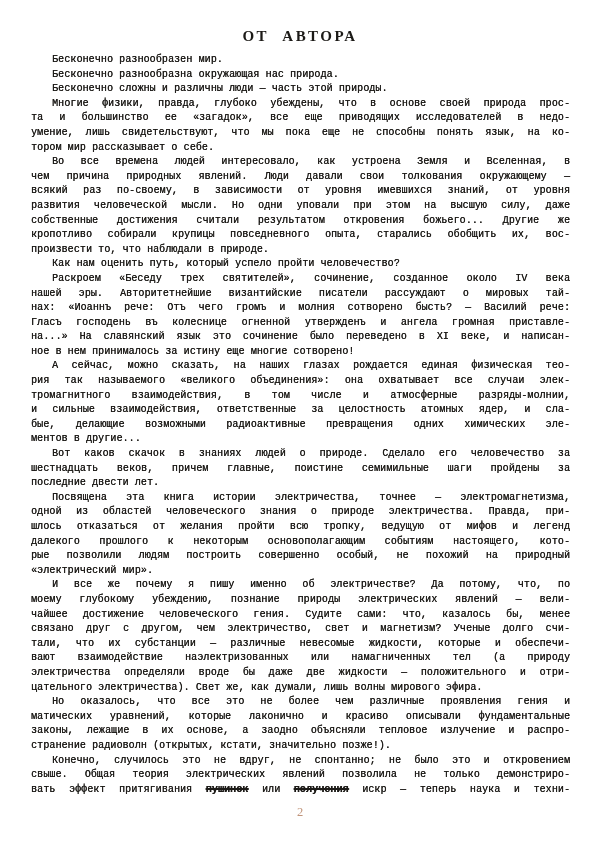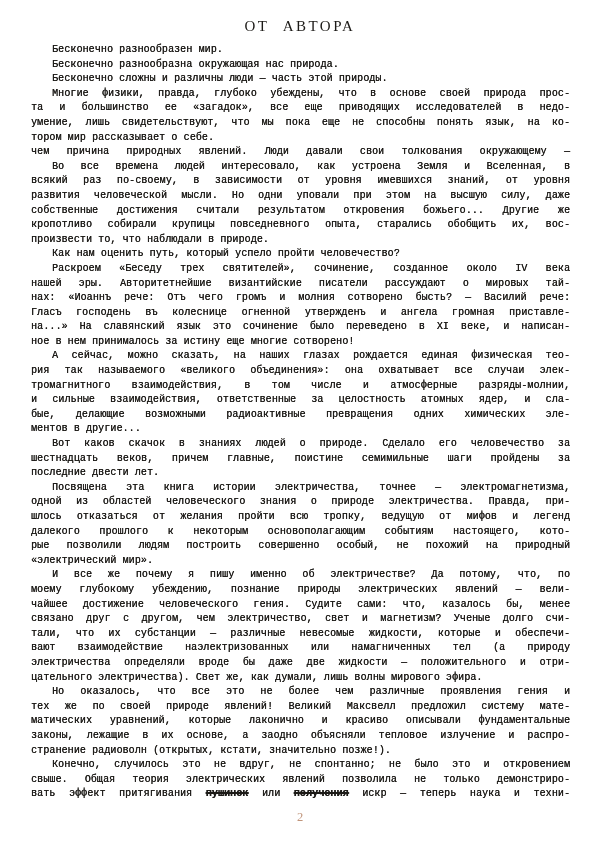--- a/index.html
+++ b/index.html
@@ -6,24 +6,24 @@
   .page {
     position: relative;
     width: 600px;
     height: 859px;
     background: #ffffff;
     font-family: "Liberation Serif", "DejaVu Serif", serif;
     overflow: hidden;
   }
   .title {
     margin: 0;
-    padding-top: 17px;
+    padding-top: 27px;
     text-align: center;
     font-size: 15px;
-    font-weight: normal;
+    font-weight: bold;
     letter-spacing: 2.5px;
     word-spacing: 7px;
     line-height: 18px;
   }
   .text-block {
     margin: 8px 30px 0 31px;
     width: 539px;
   }
   .para { margin: 0; padding: 0; }
   .line {
@@ -67,22 +67,22 @@
       <div class="para">
         <div class="line first last">Бесконечно сложны и различны люди — часть этой природы.</div>
       </div>
       <div class="para">
         <div class="line first">Многие физики, правда, глубоко убеждены, что в основе своей природа прос-</div>
         <div class="line">та и большинство ее «загадок», все еще приводящих исследователей в недо-</div>
         <div class="line">умение, лишь свидетельствуют, что мы пока еще не способны понять язык, на ко-</div>
         <div class="line last">тором мир рассказывает о себе.</div>
       </div>
       <div class="para">
+        <div class="line first">Во все времена людей интересовало, как устроена Земля и Вселенная, в</div>
         <div class="line">чем причина природных явлений. Люди давали свои толкования окружающему —</div>
-        <div class="line first">Во все времена людей интересовало, как устроена Земля и Вселенная, в</div>
         <div class="line">всякий раз по-своему, в зависимости от уровня имевшихся знаний, от уровня</div>
         <div class="line">развития человеческой мысли. Но одни уповали при этом на высшую силу, даже</div>
         <div class="line">собственные достижения считали результатом откровения божьего... Другие же</div>
         <div class="line">кропотливо собирали крупицы повседневного опыта, старались обобщить их, вос-</div>
         <div class="line last">произвести то, что наблюдали в природе.</div>
       </div>
       <div class="para">
         <div class="line first last">Как нам оценить путь, который успело пройти человечество?</div>
       </div>
       <div class="para">
@@ -119,21 +119,20 @@
         <div class="line">моему глубокому убеждению, познание природы электрических явлений — вели-</div>
         <div class="line">чайшее достижение человеческого гения. Судите сами: что, казалось бы, менее</div>
         <div class="line">связано друг с другом, чем электричество, свет и магнетизм? Ученые долго счи-</div>
         <div class="line">тали, что их субстанции — различные невесомые жидкости, которые и обеспечи-</div>
         <div class="line">вают взаимодействие наэлектризованных или намагниченных тел (а природу</div>
         <div class="line">электричества определяли вроде бы даже две жидкости — положительного и отри-</div>
         <div class="line last">цательного электричества). Свет же, как думали, лишь волны мирового эфира.</div>
       </div>
       <div class="para">
         <div class="line first">Но оказалось, что все это не более чем различные проявления гения и</div>
-        <div class="line">тех же по своей природе явлений! Великий Максвелл предложил систему мате-</div>
         <div class="line">матических уравнений, которые лаконично и красиво описывали фундаментальные</div>
         <div class="line">законы, лежащие в их основе, а заодно объясняли тепловое излучение и распро-</div>
         <div class="line last">странение радиоволн (открытых, кстати, значительно позже!).</div>
       </div>
       <div class="para">
         <div class="line first">Конечно, случилось это не вдруг, не спонтанно; не было это и откровением</div>
         <div class="line">свыше. Общая теория электрических явлений позволила не только демонстриро-</div>
         <div class="line">вать эффект притягивания <span class="smudge">пушинок</span> или <span class="smudge">получения</span> искр — теперь наука и техни-</div>
       </div>
     </div>

